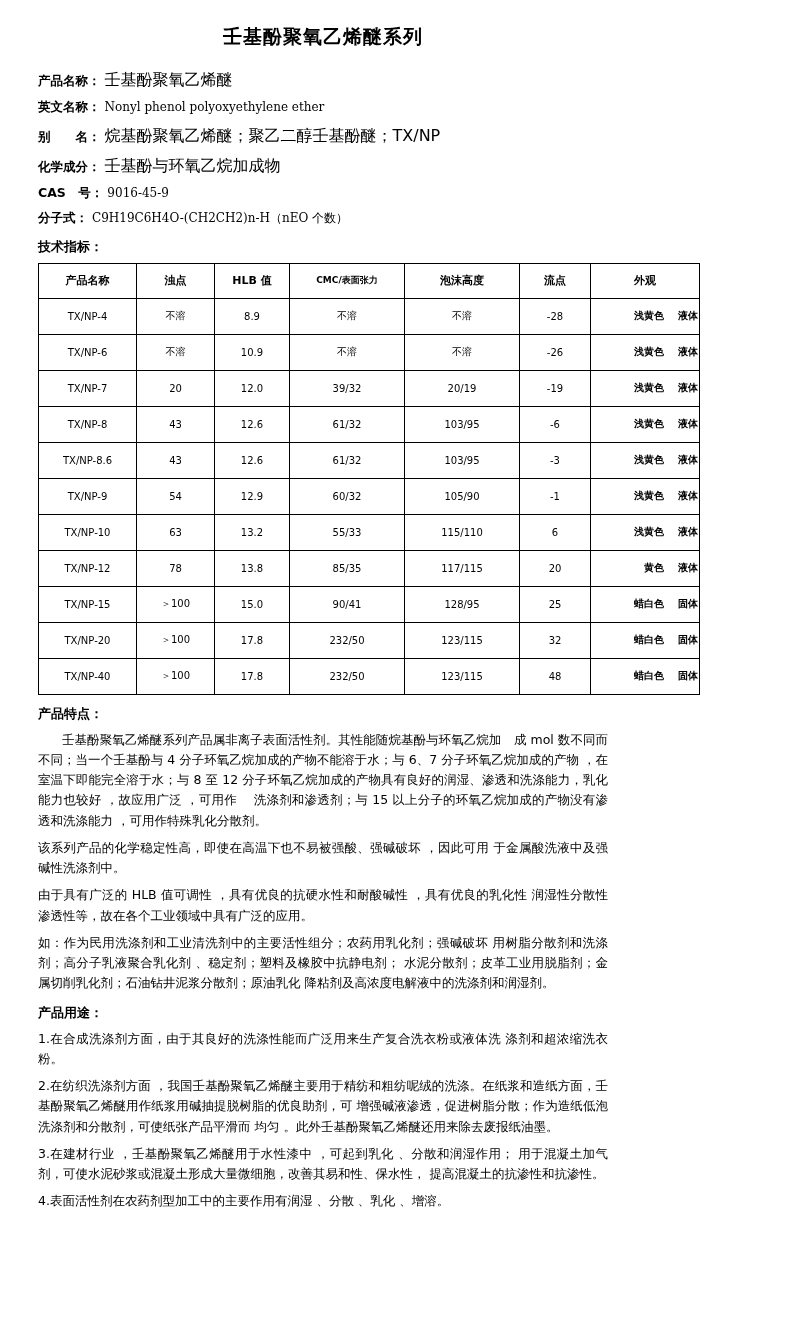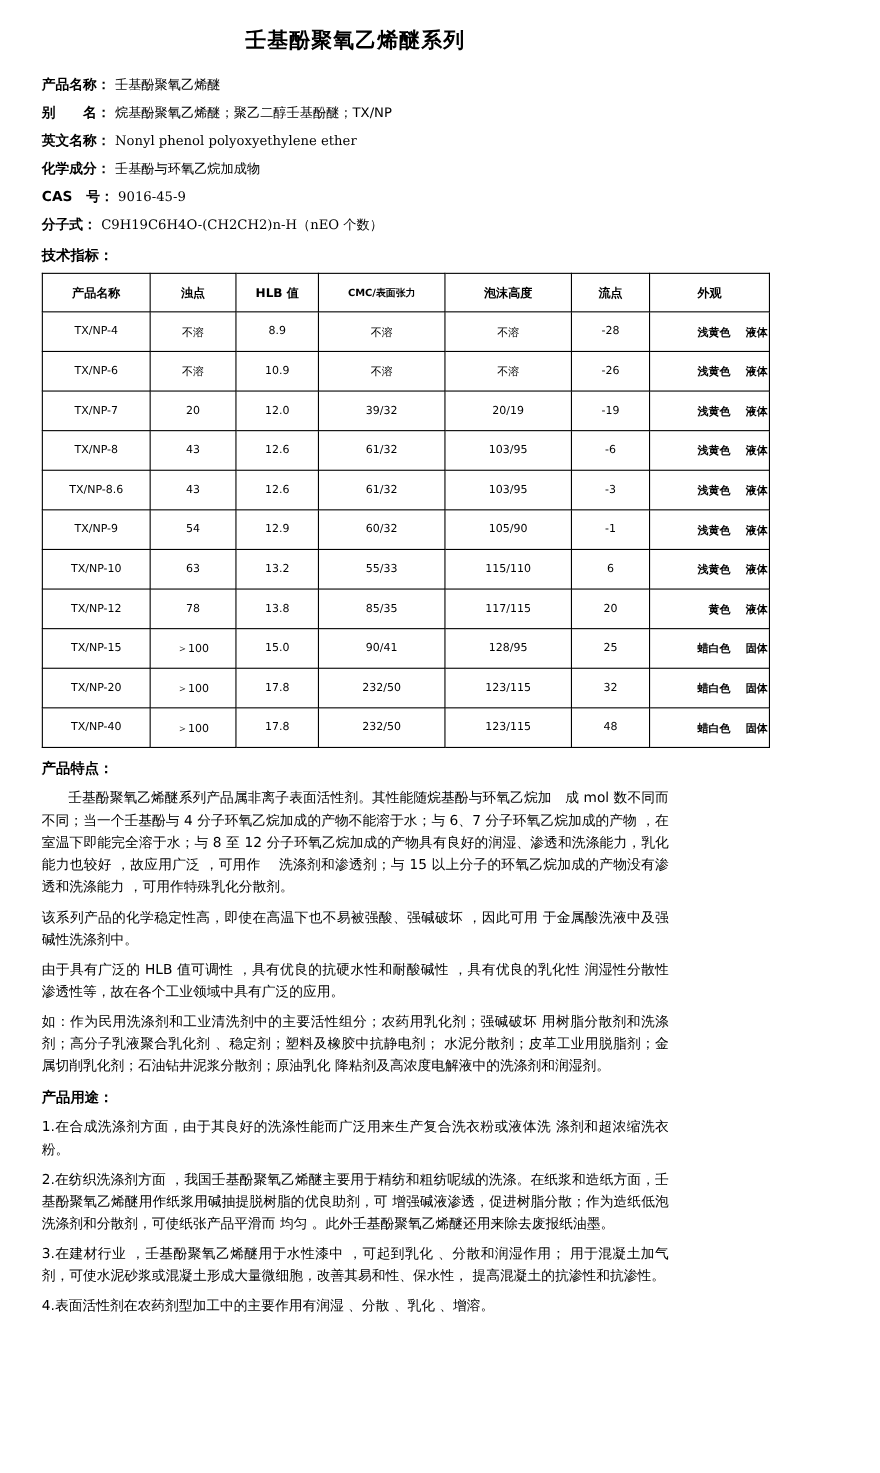--- a/index.html
+++ b/index.html
@@ -36,21 +36,21 @@
     line-height: 1.45;
     margin-bottom: 7px;
   }
   .meta-label {
     font-weight: bold;
     white-space: pre;
     flex: 0 0 auto;
     font-size: 12.5px;
   }
   .meta-value {
-    font-size: 12px;
+    font-size: 16px;
     margin-left: 4px;
   }
   .meta-value.serif {
     font-family: "DejaVu Serif", "Liberation Serif", serif;
     font-size: 12px;
   }
   .section-head {
     font-weight: bold;
     font-size: 13px;
     margin: 10px 0 7px 0;
@@ -109,26 +109,26 @@
 <div class="page">
 
   <div class="doc-title">壬基酚聚氧乙烯醚系列</div>
 
   <div class="meta-list">
     <div class="meta-row">
       <span class="meta-label">产品名称：</span>
       <span class="meta-value">壬基酚聚氧乙烯醚</span>
     </div>
     <div class="meta-row">
+      <span class="meta-label">英文名称：</span>
+      <span class="meta-value serif">Nonyl phenol polyoxyethylene ether</span>
+    </div>
+    <div class="meta-row">
       <span class="meta-label">别　　名：</span>
       <span class="meta-value">烷基酚聚氧乙烯醚；聚乙二醇壬基酚醚；TX/NP</span>
-    </div>
-    <div class="meta-row">
-      <span class="meta-label">英文名称：</span>
-      <span class="meta-value serif">Nonyl phenol polyoxyethylene ether</span>
     </div>
     <div class="meta-row">
       <span class="meta-label">化学成分：</span>
       <span class="meta-value">壬基酚与环氧乙烷加成物</span>
     </div>
     <div class="meta-row">
       <span class="meta-label">CAS　号：</span>
       <span class="meta-value serif">9016-45-9</span>
     </div>
     <div class="meta-row">

